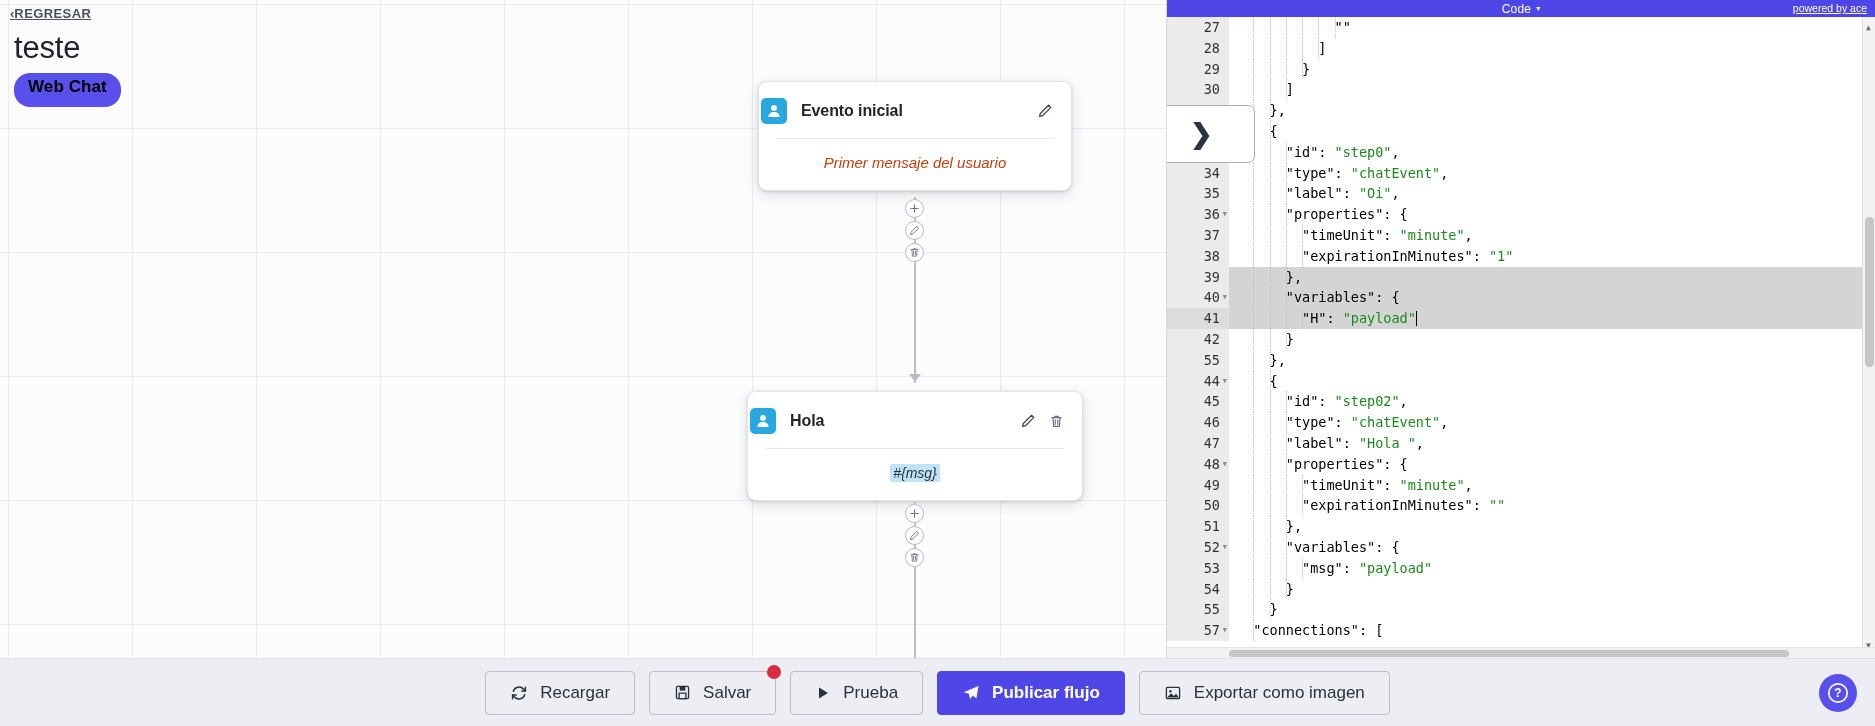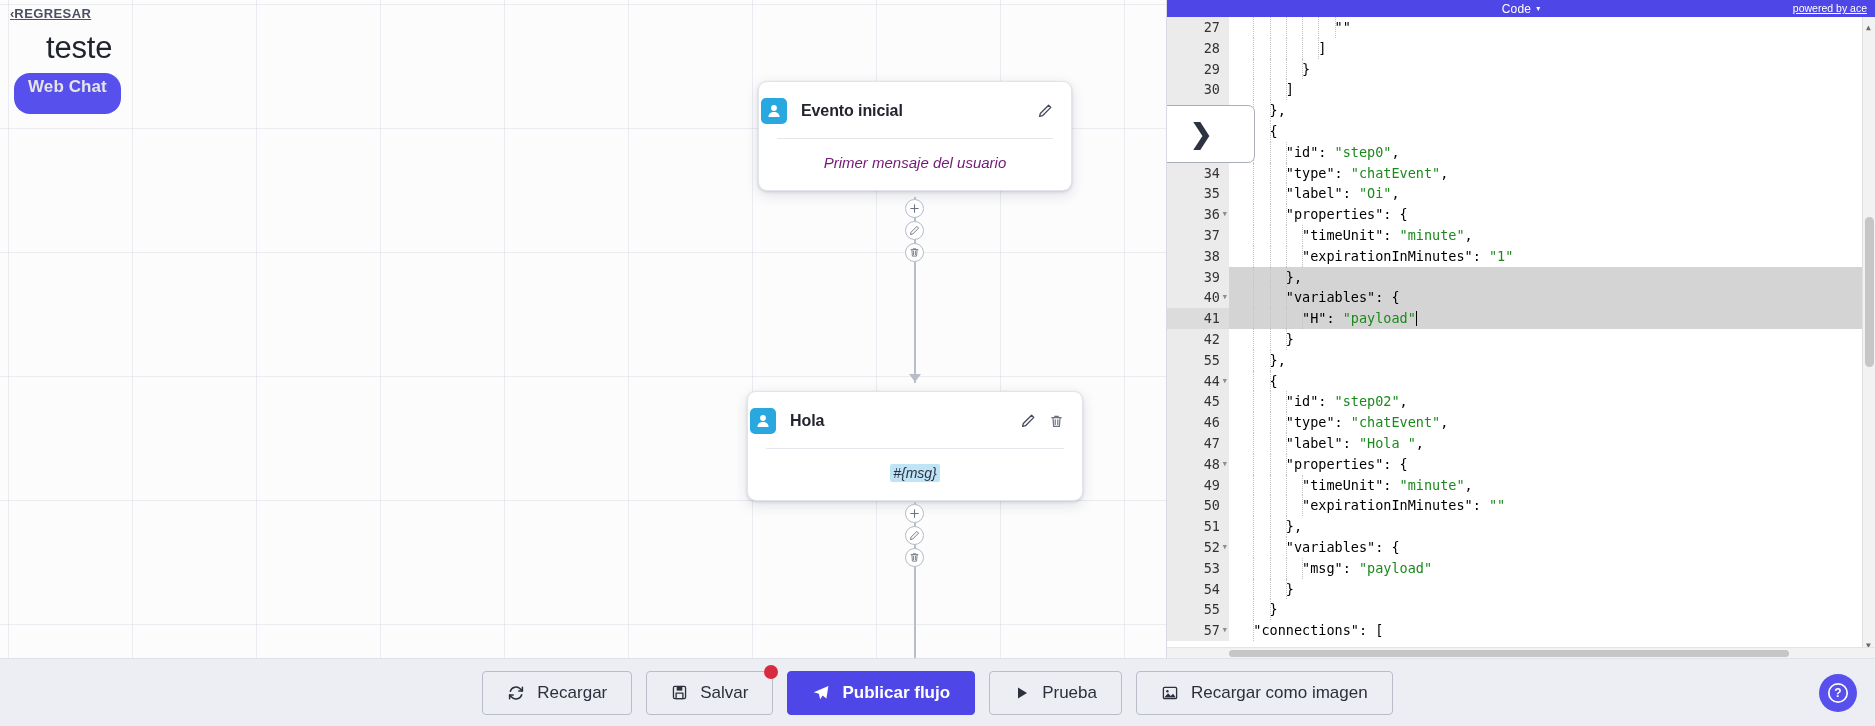--- a/index.html
+++ b/index.html
@@ -32,27 +32,27 @@
     display: inline-block;
     font-size: 13px; font-weight: 700; letter-spacing: .4px;
     color: #4a5060; text-decoration: underline;
     cursor: pointer; white-space: nowrap;
     margin-left: -4px;
   }
   #back-link .chev { font-size: 13px; letter-spacing: 0; }
   #flow-title {
     margin-top: 10px;
     font-size: 31px; font-weight: 400; color: #21242c;
-    line-height: 1.05; letter-spacing: -.2px; margin-left: 32px;
+    line-height: 1.05; letter-spacing: -.2px;
   }
   #channel-badge {
     display: inline-block; margin-top: 8px;
-    background: #5850ec; color: #e5e5e5;
+    background: #5850ec; color: #000000;
     font-size: 17px; font-weight: 700;
-    padding: 4px 14px 17px; border-radius: 16px;
+    padding: 4px 14px 10px; border-radius: 16px;
     letter-spacing: .1px;
   }
 
   
   .node {
     position: absolute;
     background: #ffffff;
     border-radius: 9px;
     box-shadow: 0 1px 3px rgba(30,35,55,.16), 0 4px 14px rgba(30,35,55,.13);
     border: 1px solid rgba(200,205,220,.55);
@@ -73,21 +73,21 @@
     flex: 1 1 auto; white-space: nowrap; letter-spacing: -.1px;
   }
   .node-actions { display: flex; align-items: center; gap: 13px; }
   .node-actions .act { cursor: pointer; display:flex; line-height:0; }
   .node-divider { height: 1px; background: #e4e6ec; margin: 0 18px; }
   .node-body {
     padding: 15px 18px 18px 18px;
     text-align: center;
   }
   .node-body .placeholder {
-    font-size: 15px; font-style: italic; color: #701a75; margin-top: 17px;
+    font-size: 15px; font-style: italic; color: #c2410c; margin-top: 17px;
   }
   .node-body .var-chip {
     display: inline-block;
     font-size: 14px; font-style: italic; color: #2b3040;
     background: #bfe4f5; padding: 1px 3px; border-radius: 2px;
   }
 
   
   .conn-line {
     position: absolute; width: 2px;
@@ -526,45 +526,45 @@
         <span class="ic">
           <svg width="17" height="17" viewBox="0 0 18 18" fill="none" stroke="#2b303c" stroke-width="1.4" stroke-linejoin="round">
             <rect x="2.6" y="2.6" width="12.8" height="12.8" rx="1.4"></rect>
             <rect x="6" y="2.6" width="6" height="4.4" fill="#2b303c" stroke="none"></rect>
             <rect x="5.4" y="9.6" width="7.2" height="5.8" fill="none"></rect>
           </svg>
         </span>
         <span>Salvar</span>
         <span class="badge-dot"></span>
       </div>
+      <div class="tbtn">
+        <span class="ic">
+          <svg width="16" height="16" viewBox="0 0 16 16">
+            <path d="M4 2.4l9 5.6-9 5.6z" fill="#2b303c"></path>
+          </svg>
+        </span>
+        <span>Prueba</span>
+      </div>
       <div class="tbtn primary">
         <span class="ic">
           <svg width="18" height="18" viewBox="0 0 18 18">
             <path d="M16.4 2.1L1.8 8.2l5 1.6 1.4 5.4 2.4-3.6 3.8 2.9z" fill="#ffffff"></path>
           </svg>
         </span>
         <span>Publicar flujo</span>
-      </div>
-      <div class="tbtn">
-        <span class="ic">
-          <svg width="16" height="16" viewBox="0 0 16 16">
-            <path d="M4 2.4l9 5.6-9 5.6z" fill="#2b303c"></path>
-          </svg>
-        </span>
-        <span>Prueba</span>
       </div>
       <div class="tbtn">
         <span class="ic">
           <svg width="18" height="18" viewBox="0 0 18 18" fill="none" stroke="#2b303c" stroke-width="1.3" stroke-linejoin="round">
             <rect x="2.4" y="3.4" width="13.2" height="11.2" rx="1.2"></rect>
             <circle cx="6.4" cy="7.2" r="1.2" fill="#2b303c" stroke="none"></circle>
             <path d="M3.2 13.4l3.9-4.1 2.7 2.8 2.3-2.3 2.7 3.6z" fill="#2b303c" stroke="none"></path>
           </svg>
         </span>
-        <span>Recargar como imagen</span>
+        <span>Exportar como imagen</span>
       </div>
     </div>
   <div id="help-fab">
     <svg width="24" height="24" viewBox="0 0 24 24">
       <circle cx="12" cy="12" r="9.2" fill="none" stroke="#fff" stroke-width="1.7"></circle>
       <text x="12" y="16.4" text-anchor="middle" font-family="Liberation Sans, sans-serif" font-size="12" font-weight="700" fill="#fff">?</text>
     </svg>
   </div>
 
 </div>

